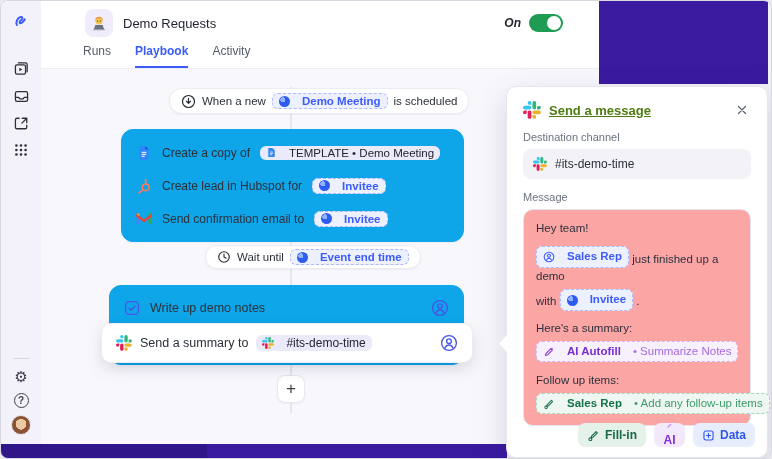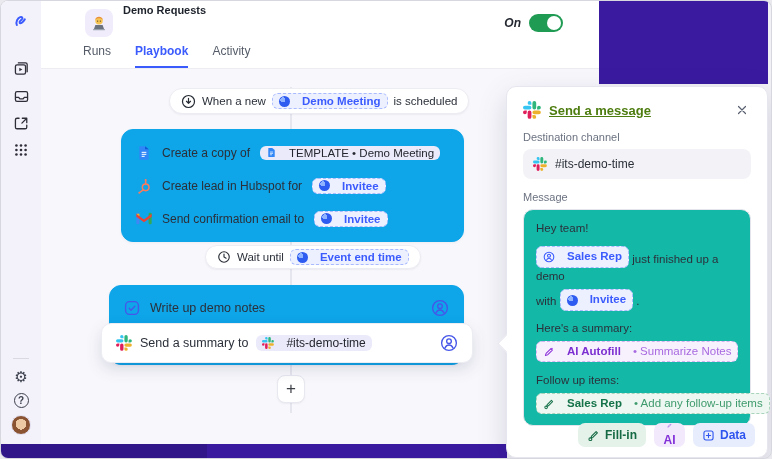--- a/index.html
+++ b/index.html
@@ -26,21 +26,21 @@
   .gear-glyph{ font-size:15px; color:#3c414d; line-height:1; }
   .help-circle{ width:15px; height:15px; border:1.5px solid #3c414d; border-radius:50%;
                 display:flex; align-items:center; justify-content:center; font-size:10px; font-weight:bold; color:#3c414d; }
   .avatar{ position:absolute; left:10px; top:414px; width:20px; height:20px; border-radius:50%;
            background: radial-gradient(circle at 50% 46%, #ecc9a3 0 40%, #8a5433 41%); border:1px solid #e2dff0; cursor:pointer; }
 
   
   .header{ position:absolute; left:40px; top:0; width:558px; height:68px; background:#fff; border-bottom:1px solid #ececf2; }
   .app-icon{ position:absolute; left:44px; top:8px; width:28px; height:28px; background:#f1ecfb; border-radius:8px;
              display:flex; align-items:center; justify-content:center; }
-  .title{ position:absolute; left:82px; top:3px; font-size:11px; font-weight:bold; color:#1d222b; }
+  .title{ position:absolute; left:82px; top:15px; font-size:13px; font-weight:normal; color:#1d222b; }
   .tabs{ position:absolute; left:42px; bottom:0; display:flex; gap:24px; }
   .tab{ font-size:12px; color:#555c68; padding-bottom:8px; cursor:pointer; border-bottom:2px solid transparent; }
   .tab.active{ color:#3b5bfd; font-weight:bold; border-bottom-color:#3b5bfd; }
   .toggle-wrap{ position:absolute; right:36px; top:13px; display:flex; align-items:center; gap:8px;font-style:italic; }
   .toggle-label{ font-size:12px; font-weight:bold; color:#23272f; }
   .toggle{ width:34px; height:18px; border-radius:9px; background:#1f9b53; position:relative; cursor:pointer; }
   .toggle .knob{ position:absolute; right:2px; top:2px; width:14px; height:14px; border-radius:50%; background:#fff; }
 
   
   .canvas{ position:absolute; left:40px; top:68px; width:558px; height:375px; background:#f8f8fc; border-radius:0 0 10px 0; }
@@ -74,21 +74,21 @@
   .panel{ position:absolute; left:505px; top:85px; width:262px; height:372px; background:#fff; border:1px solid #e6e6ee;
           border-radius:10px; box-shadow:0 10px 30px rgba(30,20,80,.16); z-index:10; padding:14px 16px; }
   .notch{ position:absolute; left:-7px; top:250px; width:13px; height:13px; background:#fff;
           border-left:1px solid #e6e6ee; border-bottom:1px solid #e6e6ee; transform:rotate(45deg); }
   .panel-head{ display:flex; align-items:center; gap:8px; margin-bottom:12px; }
   .panel-title{ font-size:13px; font-weight:bold; color:#4d7c0f; flex:1;text-decoration:underline; }
   .close-btn{ width:18px; height:18px; display:flex; align-items:center; justify-content:center; cursor:pointer; }
   .field-label{ font-size:11px; color:#6b7280; margin:6px 0 6px; }
   .dest-input{ height:30px; background:#f3f3f7; border-radius:8px; display:flex; align-items:center; gap:8px;
                padding:0 10px; font-size:12px; color:#2a2f38; cursor:text; }
-  .msgbox{ border:1px solid #e4e4ec; border-radius:10px; background:#14b8a6; padding:10px 12px; min-height:196px;
+  .msgbox{ border:1px solid #e4e4ec; border-radius:10px; background:#fca5a5; padding:10px 12px; min-height:196px;
            font-size:11.5px; color:#2b313c; cursor:text; }
   .msgbox p{ margin:0 0 9px; line-height:1.5; }
   .msgbox p.tight{ margin-bottom:4px; }
   .btn-row{ position:absolute; right:12px; bottom:10px; display:flex; gap:8px; }
   .chip{ height:24px; display:inline-flex; align-items:center; gap:5px; padding:0 9px; border-radius:7px;
          font-size:12px; font-weight:bold; cursor:pointer;justify-content:center; }
   .chip-green{ background:#e4f2ea; color:#156a43; }
   .chip-purple{ background:#f2eafc; color:#8330d9;flex-direction:column; }
   .chip-blue{ background:#e7edfd; color:#2f55ef; }
 

